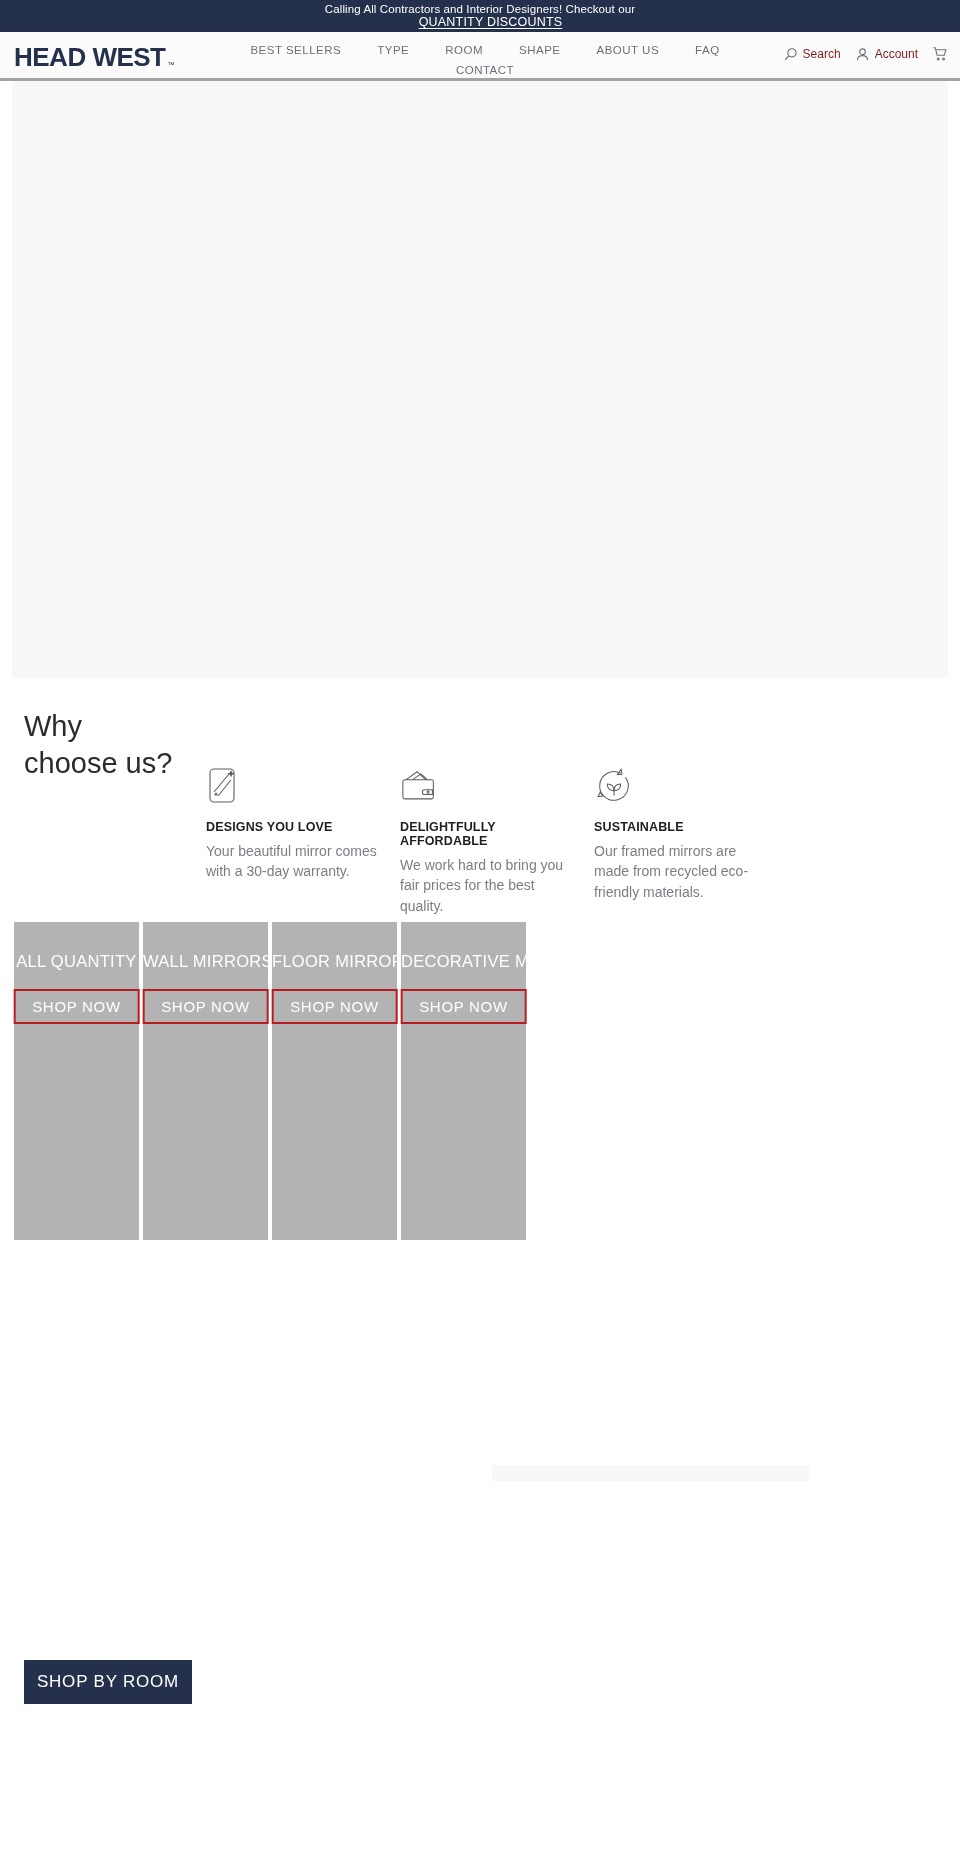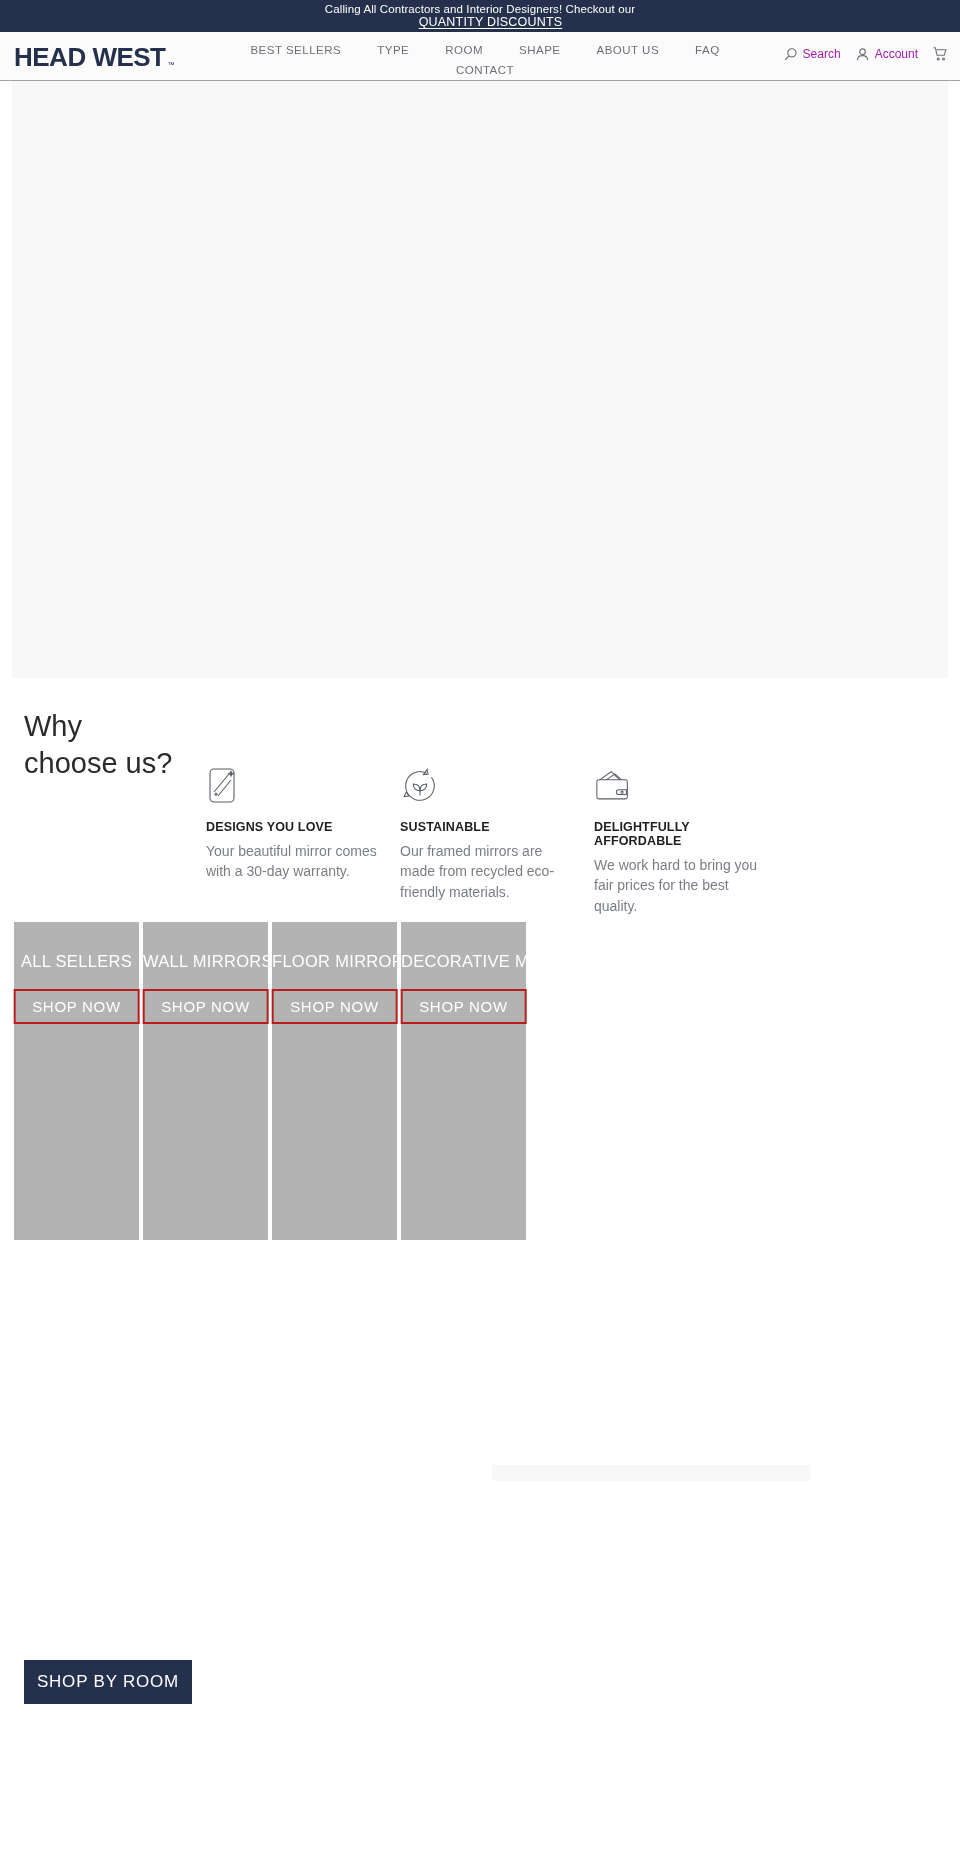--- a/index.html
+++ b/index.html
@@ -31,21 +31,21 @@
     font-size: 12.5px;
     letter-spacing: .2px;
     margin-left: 21px;
     cursor: pointer;
   }
 
   
   .header {
     height: 49px;
     background: #fbfbfb;
-    border-bottom: 1px solid #a3a3a3;
+    border-bottom: 3px solid #a3a3a3;
     display: flex;
     align-items: flex-start;
     position: relative;
   }
   .logo-wrap {
     position: absolute;
     left: 14px;
     top: 12px;
     display: flex;
     align-items: flex-end;
@@ -93,21 +93,21 @@
     top: 14px;
     display: flex;
     align-items: center;
     gap: 14px;
   }
   .util-btn {
     display: flex;
     align-items: center;
     gap: 5px;
     font-size: 12px;
-    color: #a21caf;
+    color: #7f1d1d;
     cursor: pointer;
   }
   .util-btn svg { display: block; }
 
   
   .hero {
     height: 597px;
     margin: 0 12px;
     background: #f8f8f8;
   }
@@ -296,54 +296,54 @@
           <path d="M25 4l1.1 2.6L28.7 7.7 26.1 8.8 25 11.4 23.9 8.8 21.3 7.7 23.9 6.6z" fill="#5a5f66" stroke="none"></path>
           <path d="M10 26l.7 1.6 1.6.7-1.6.7-.7 1.6-.7-1.6-1.6-.7 1.6-.7z" fill="#5a5f66" stroke="none"></path>
         </svg>
       </div>
       <div class="feature-title">DESIGNS YOU LOVE</div>
       <div class="feature-desc">Your beautiful mirror comes with a 30-day warranty.</div>
     </div>
 
     <div class="feature">
       <div class="feature-icon">
+        <svg width="40" height="40" viewBox="0 0 42 40" fill="none" stroke="#5a5f66" stroke-width="1.1">
+          <path d="M5 13.5h28a2 2 0 0 1 2 2v16a2 2 0 0 1-2 2H5a2 2 0 0 1-2-2v-16a2 2 0 0 1 2-2z"></path>
+          <path d="M26 24h8v5h-8a2.5 2.5 0 0 1 0-5z"></path>
+          <circle cx="29.5" cy="26.5" r="1.1"></circle>
+          <path d="M6 13.5l12-8.5 9 8.5"></path>
+          <path d="M13 13.5l9-6.3 7 6.3"></path>
+        </svg>
+      </div>
+      <div class="feature-title">DELIGHTFULLY AFFORDABLE</div>
+      <div class="feature-desc">We work hard to bring you fair prices for the best quality.</div>
+    </div>
+
+    <div class="feature">
+      <div class="feature-icon">
         <svg width="40" height="40" viewBox="0 0 42 42" fill="none" stroke="#5a5f66" stroke-width="1.1">
           <path d="M33 12a15 15 0 1 1-5-4.3"></path>
           <path d="M28.5 3.6L29.4 8.6 24.6 9.1z"></path>
           <path d="M6.5 27.5l-2.2 4.6 5-.6z"></path>
           <path d="M21 26c-4.5 0-7-3-7-7 4.5 0 7 3 7 7z"></path>
           <path d="M21 26c4.5 0 7-3 7-7-4.5 0-7 3-7 7z"></path>
           <line x1="21" y1="26" x2="21" y2="31"></line>
         </svg>
       </div>
       <div class="feature-title">SUSTAINABLE</div>
       <div class="feature-desc">Our framed mirrors are made from recycled eco-friendly materials.</div>
     </div>
 
-    <div class="feature">
-      <div class="feature-icon">
-        <svg width="40" height="40" viewBox="0 0 42 40" fill="none" stroke="#5a5f66" stroke-width="1.1">
-          <path d="M5 13.5h28a2 2 0 0 1 2 2v16a2 2 0 0 1-2 2H5a2 2 0 0 1-2-2v-16a2 2 0 0 1 2-2z"></path>
-          <path d="M26 24h8v5h-8a2.5 2.5 0 0 1 0-5z"></path>
-          <circle cx="29.5" cy="26.5" r="1.1"></circle>
-          <path d="M6 13.5l12-8.5 9 8.5"></path>
-          <path d="M13 13.5l9-6.3 7 6.3"></path>
-        </svg>
-      </div>
-      <div class="feature-title">DELIGHTFULLY AFFORDABLE</div>
-      <div class="feature-desc">We work hard to bring you fair prices for the best quality.</div>
-    </div>
-
   </div>
 </section>
 
 <section class="cards">
 
   <div class="card">
-    <div class="card-label">ALL SELLERS</div>
+    <div class="card-label">ALL QUANTITY</div>
     <button class="card-btn">SHOP NOW</button>
   </div>
 
   <div class="card">
     <div class="card-label">WALL MIRRORS</div>
     <button class="card-btn">SHOP NOW</button>
   </div>
 
   <div class="card">
     <div class="card-label">FLOOR MIRRORS</div>

